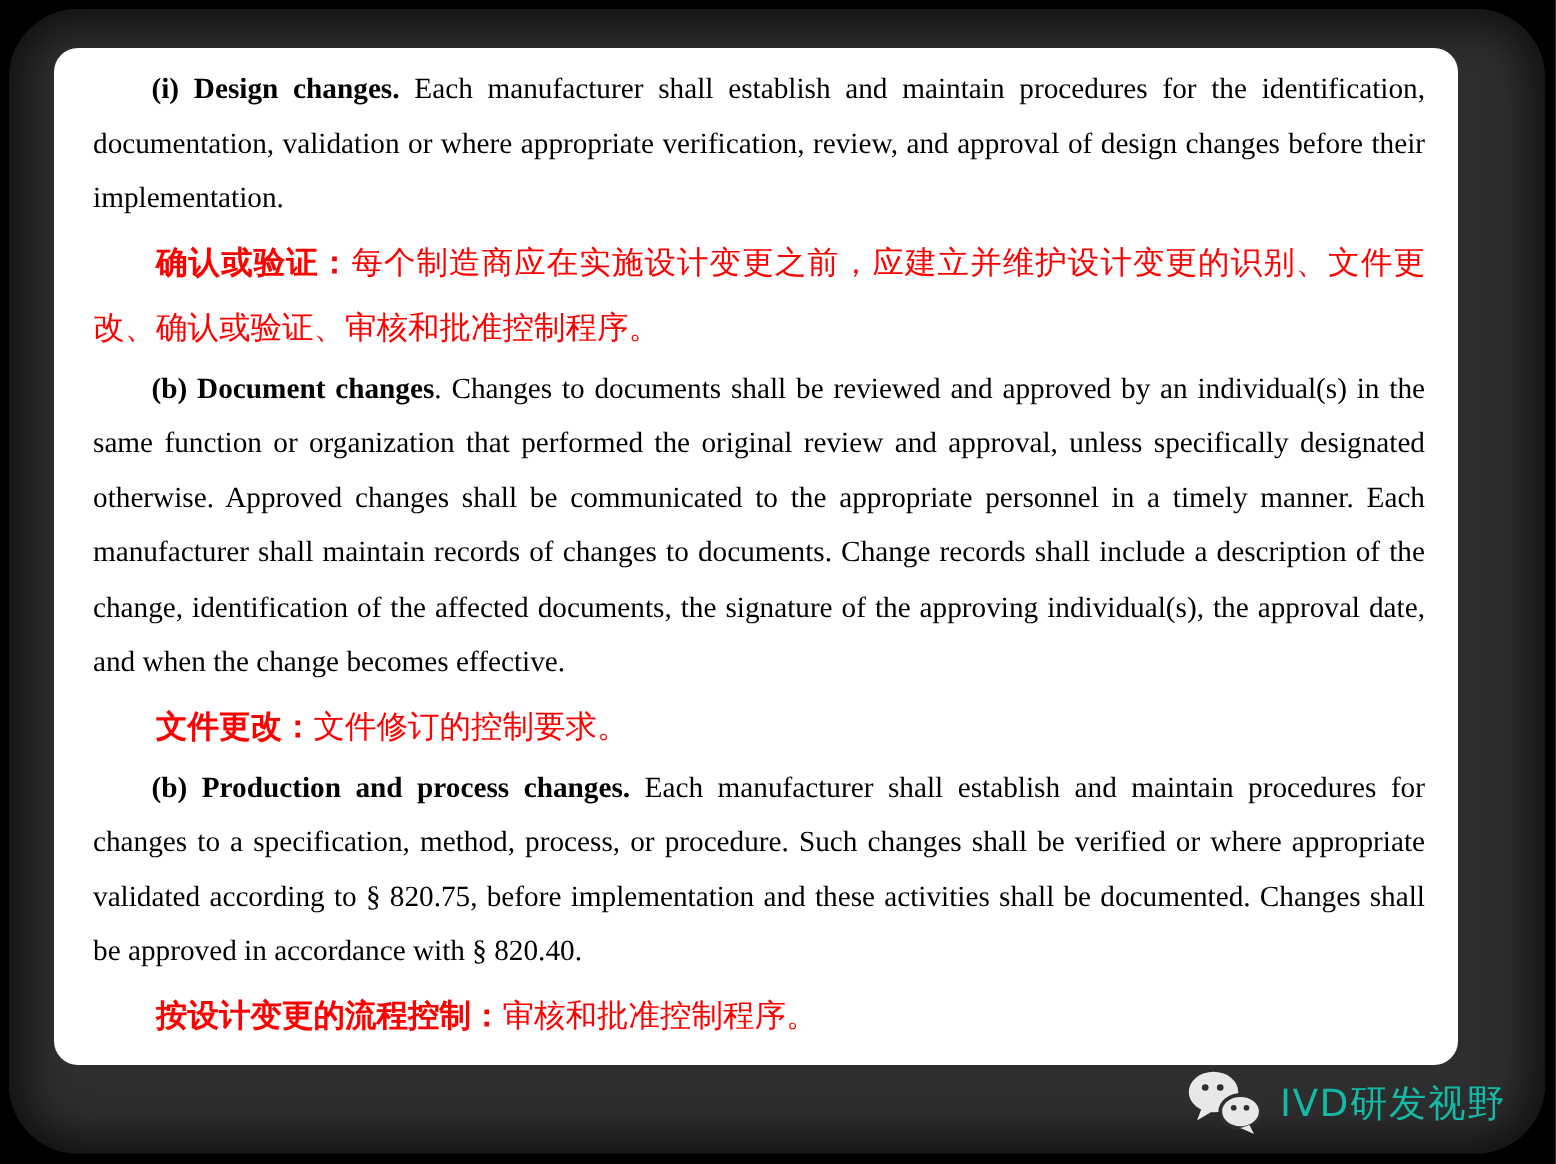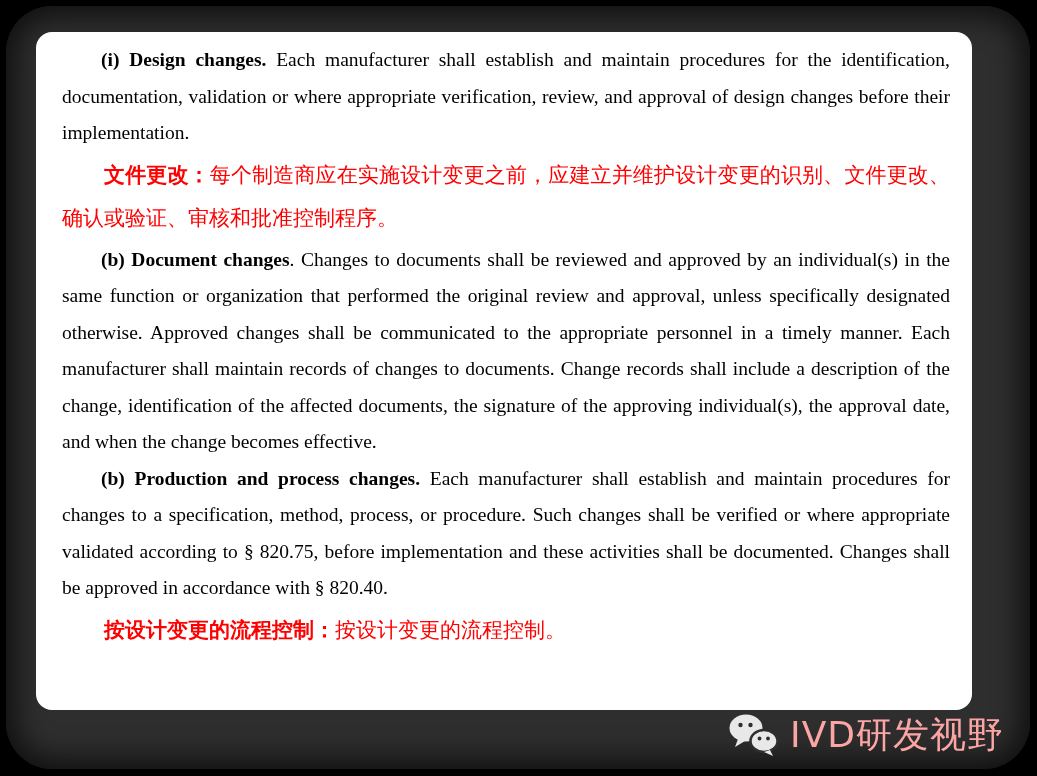--- a/index.html
+++ b/index.html
@@ -69,50 +69,51 @@
   .watermark {
     position: absolute;
     right: 26px;
     bottom: 12px;
     height: 44px;
     display: flex;
     align-items: center;
     gap: 10px;
   }
   .watermark .label {
-    color: #fca5a5;
-    font-size: 36px;
+    color: #14b8a6;
+    font-size: 25px;
     letter-spacing: 1px;
     font-family: "DejaVu Sans", "Liberation Sans", sans-serif;
     white-space: nowrap;
   }
   .wechat-icon {
     width: 52px;
     height: 44px;
     display: block;
   }
 </style>
 </head>
 <body>
 
 <div class="canvas">
   <div class="card">
 
     <div class="page">
 
       <p class="para-en"><span class="lead">(i) Design changes.</span><span> Each manufacturer shall establish and maintain procedures for the identification, documentation, validation or where appropriate verification, review, and approval of design changes before their implementation.</span></p>
 
-      <p class="para-zh"><span class="lead">文件更改：</span><span>每个制造商应在实施设计变更之前，应建立并维护设计变更的识别、文件更改、确认或验证、审核和批准控制程序。</span></p>
+      <p class="para-zh"><span class="lead">确认或验证：</span><span>每个制造商应在实施设计变更之前，应建立并维护设计变更的识别、文件更改、确认或验证、审核和批准控制程序。</span></p>
 
       <p class="para-en"><span class="lead">(b) Document changes</span><span>. Changes to documents shall be reviewed and approved by an individual(s) in the same function or organization that performed the original review and approval, unless specifically designated otherwise. Approved changes shall be communicated to the appropriate personnel in a timely manner. Each manufacturer shall maintain records of changes to documents. Change records shall include a description of the change, identification of the affected documents, the signature of the approving individual(s), the approval date, and when the change becomes effective.</span></p>
 
+      <p class="para-zh"><span class="lead">文件更改：</span><span>文件修订的控制要求。</span></p>
 
       <p class="para-en"><span class="lead">(b) Production and process changes.</span><span> Each manufacturer shall establish and maintain procedures for changes to a specification, method, process, or procedure. Such changes shall be verified or where appropriate validated according to § 820.75, before implementation and these activities shall be documented. Changes shall be approved in accordance with § 820.40.</span></p>
 
-      <p class="para-zh"><span class="lead">按设计变更的流程控制：</span><span>按设计变更的流程控制。</span></p>
+      <p class="para-zh"><span class="lead">按设计变更的流程控制：</span><span>审核和批准控制程序。</span></p>
 
     </div>
 
     <div class="watermark">
       <svg class="wechat-icon" viewBox="0 0 52 44" xmlns="http://www.w3.org/2000/svg">
 
         <ellipse cx="18" cy="15" rx="16.5" ry="13.5" fill="#e8e8e8"></ellipse>
         <path d="M10 26 L7 34 L17 28 Z" fill="#e8e8e8"></path>
         <circle cx="12.5" cy="12" r="2.2" fill="#2e2e2e"></circle>
         <circle cx="22.5" cy="12" r="2.2" fill="#2e2e2e"></circle>

